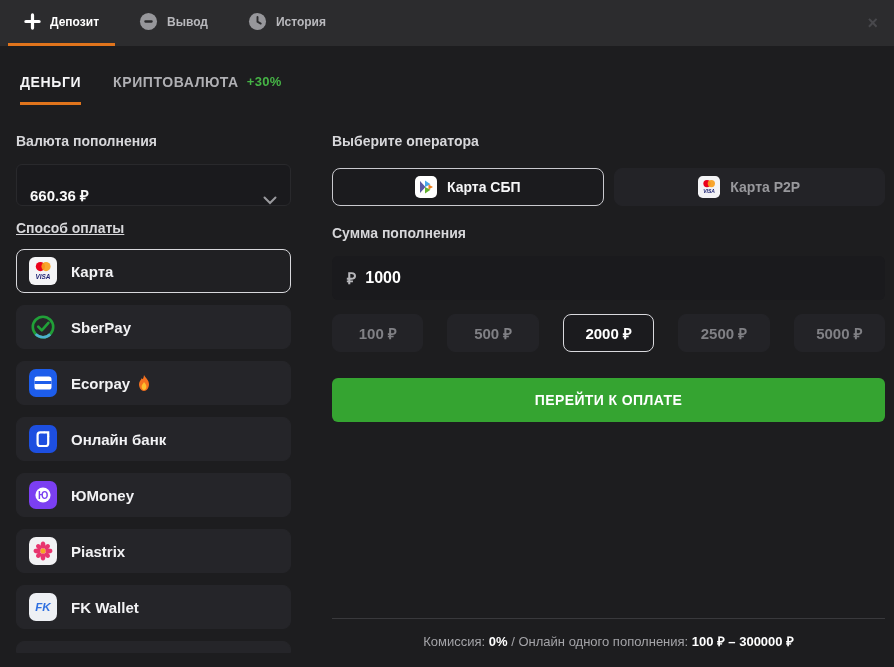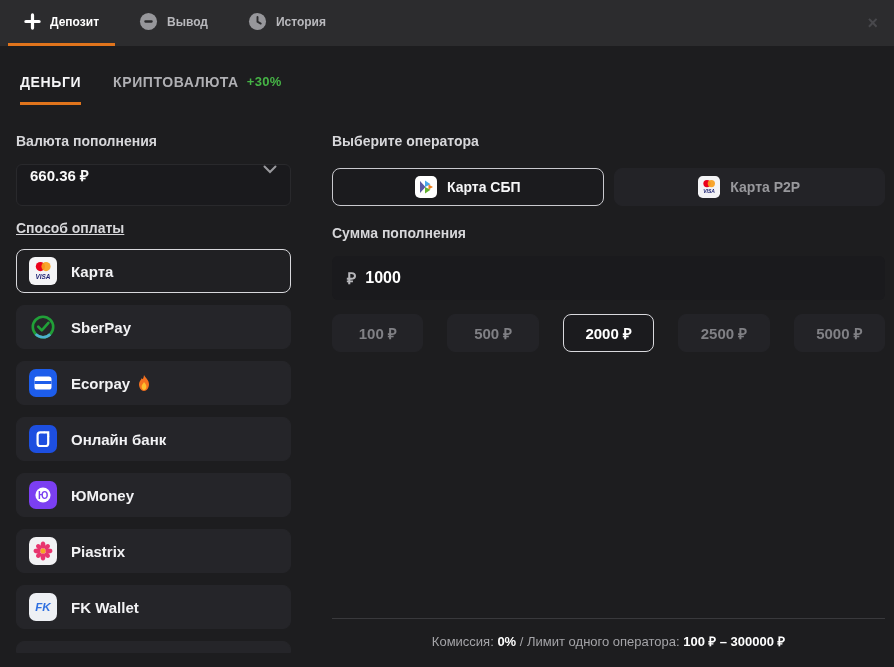--- a/index.html
+++ b/index.html
@@ -38,21 +38,21 @@
   .stab.active { color:#f5f5f7; border-bottom-color:#e0741c; }
   .stab .badge { color:#46b446; font-size:13px; font-weight:700; letter-spacing:.3px; }
   
   .content { display:flex; padding:0 9px 0 16px; margin-top:27px; }
   .col-left { width:275px; flex-shrink:0; margin-right:41px; }
   .col-right { flex:1; display:flex; flex-direction:column; height:521px;justify-content:space-between; }
   .field-label { font-size:14px; font-weight:600; color:#d7d7da; }
   
   .select {
     margin-top:15px; height:42px; background:#1a1a1d; border:1px solid #29292c;
-    border-radius:6px; display:flex; align-items:flex-start; justify-content:space-between;
+    border-radius:6px; display:flex; align-items:flex-end; justify-content:space-between;
     padding:0 13px; cursor:pointer;
   }
   .select .val { font-size:15px; font-weight:700; color:#fafafa; }
   .method-label { margin-top:14px;text-decoration:underline; }
   .methods { margin-top:13px; }
   .method {
     height:44px; background:#252529; border-radius:8px; border:1px solid #252529;
     display:flex; align-items:center; padding:0 12px; margin-bottom:12px; cursor:pointer;
   }
   .method.selected { border:1px solid #d8d8dc; background:#202023; }
@@ -294,24 +294,25 @@
     </div>
 
     <div class="chips">
       <button class="chip">100 ₽</button>
       <button class="chip">500 ₽</button>
       <button class="chip selected">2000 ₽</button>
       <button class="chip">2500 ₽</button>
       <button class="chip">5000 ₽</button>
     </div>
 
+    <button class="submit">ПЕРЕЙТИ К ОПЛАТЕ</button>
 
     <div class="spacer"></div>
     <div class="divider"></div>
     <div class="footer-note">
       <span>Комиссия:</span>
       <b>0%</b>
       <span> / </span>
-      <span>Лимит одного оператора:</span>
+      <span>Онлайн одного пополнения:</span>
       <b>100 ₽ – 300000 ₽</b>
     </div>
   </div>
 </div>
 
 </body></html>

